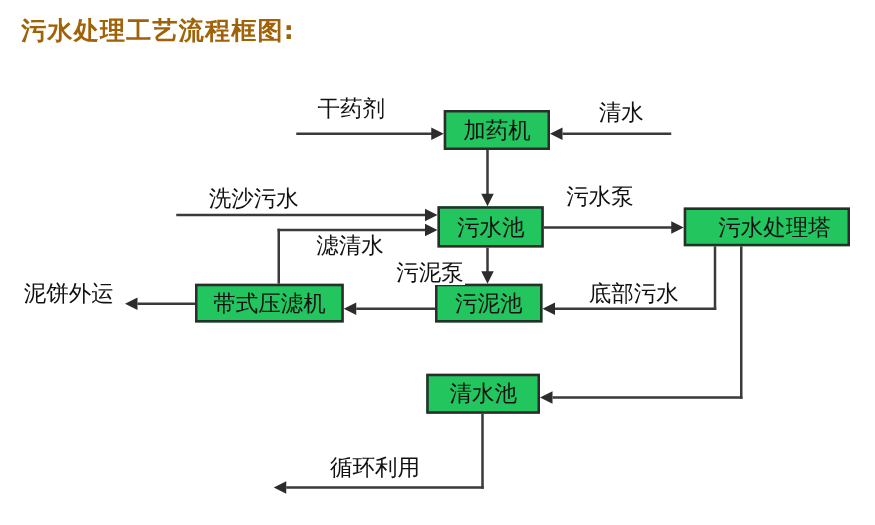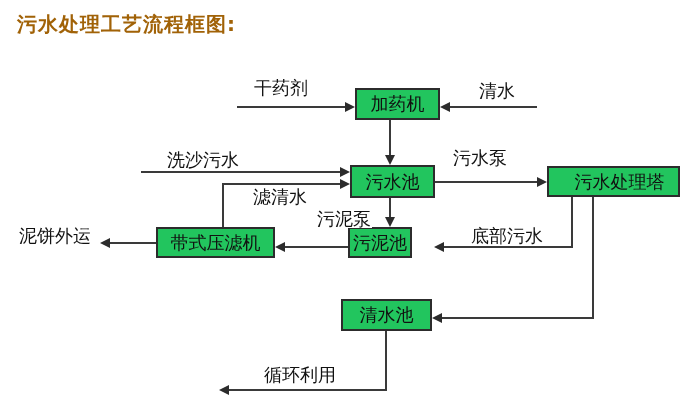--- a/index.html
+++ b/index.html
@@ -46,21 +46,21 @@
   .vl { position: absolute; width: 2px; background: #3a3a3a; z-index: 1; }
   .ah { position: absolute; width: 0; height: 0; z-index: 2; }
   .ah.r { border-left: 10px solid #2c2c2c; border-top: 5px solid transparent; border-bottom: 5px solid transparent; }
   .ah.l { border-right: 10px solid #2c2c2c; border-top: 5px solid transparent; border-bottom: 5px solid transparent; }
   .ah.d { border-top: 10px solid #2c2c2c; border-left: 5px solid transparent; border-right: 5px solid transparent; }
 
   
   #bx-dosing { left: 355px; top: 88px;  width: 85px;  height: 32px; }
   #bx-sewage { left: 350px; top: 165px; width: 85px;  height: 33px; }
   #bx-tower  { left: 547px; top: 166px; width: 133px; height: 31px; padding-left: 12px; }
-  #bx-sludge { left: 348px; top: 227px; width: 64px;  height: 31px; }
+  #bx-sludge { left: 348px; top: 227px; width: 86px;  height: 31px; }
   #bx-belt   { left: 156px; top: 227px; width: 119px; height: 31px; }
   #bx-clean  { left: 341px; top: 299px; width: 91px;  height: 32px; }
 
   
   #ln-dry   { left: 237px; top: 106px; width: 110px; }
   #ln-cw    { left: 450px; top: 106px; width: 87px; }
   #ln-ds    { left: 389px; top: 120px; height: 36px; }
   #ln-sand  { left: 141px; top: 171px; width: 201px; }
   #ln-fw-v  { left: 222px; top: 183px; height: 44px; }
   #ln-fw-h  { left: 222px; top: 183px; width: 120px; }

